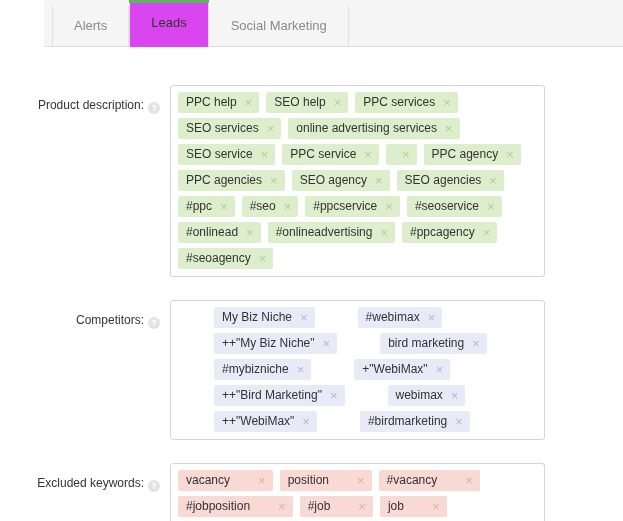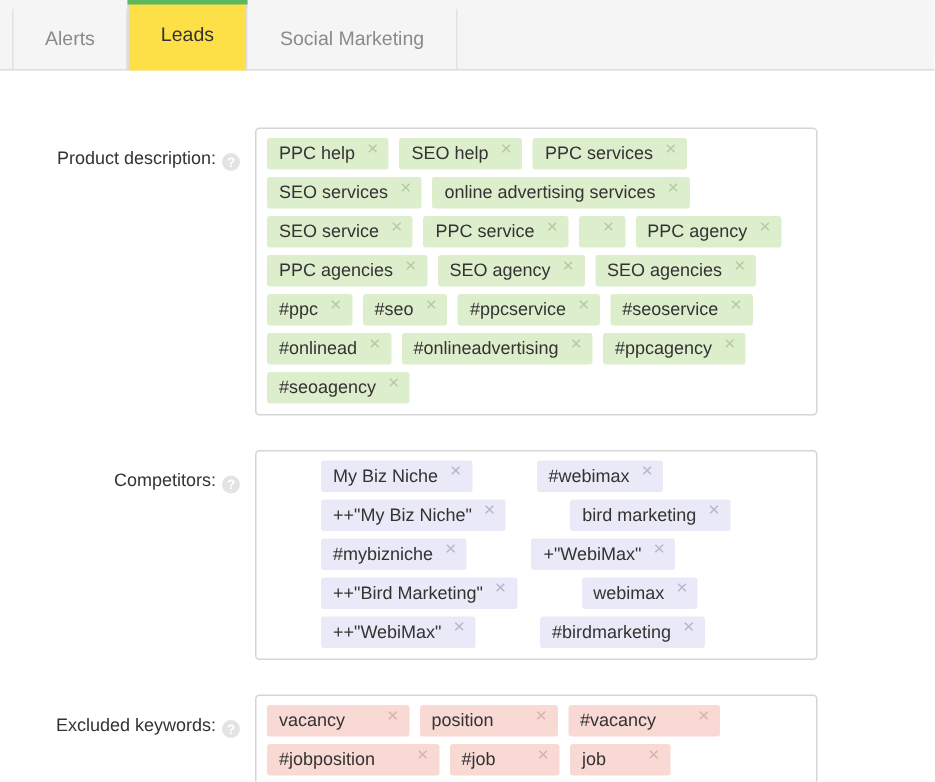--- a/index.html
+++ b/index.html
@@ -19,40 +19,41 @@
   
   .tabbar {
     position: relative;
     height: 47px;
     background: #f5f5f5;
     border-bottom: 1px solid #dddddd;
     box-sizing: border-box;
     padding-left: 8px;
     display: flex;
     align-items: flex-start;
+    margin-left: 44px;
   }
   .tab {
     position: relative;
     height: 40px;
     line-height: 40px;
     padding: 0 21px;
     font-size: 13px;
     color: #8a8a8a;
     background: #f5f5f5;
     border-left: 1px solid transparent;
     border-right: 1px solid #e2e2e2;
     box-sizing: border-box;
     white-space: nowrap;
     cursor: pointer;
   }
   .tab:first-child {
     border-left: 1px solid #e2e2e2;
   }
   .tab.active {
-    background: #fde047;
+    background: #d946ef;
     color: #333333;
     border-left: 1px solid #dddddd;
     border-right: 1px solid #dddddd;
     height: 47px;
     line-height: 46px;
     margin-bottom: -1px;
   }
   .tab.active::before {
     content: "";
     position: absolute;
@@ -113,20 +114,21 @@
     min-height: 40px;
     border: 1px solid #d5d5d5;
     border-radius: 3px;
     background: #ffffff;
     padding: 6px 5px 2px 7px;
     box-sizing: border-box;
   }
 
   .tag {
     display: inline-flex;
+    align-items: center;
     height: 21px;
     border-radius: 2px;
     padding: 0 7px 0 8px;
     margin: 0 7px 5px 0;
     font-size: 12px;
     line-height: 21px;
     white-space: nowrap;
     vertical-align: top;
     box-sizing: border-box;
   }

